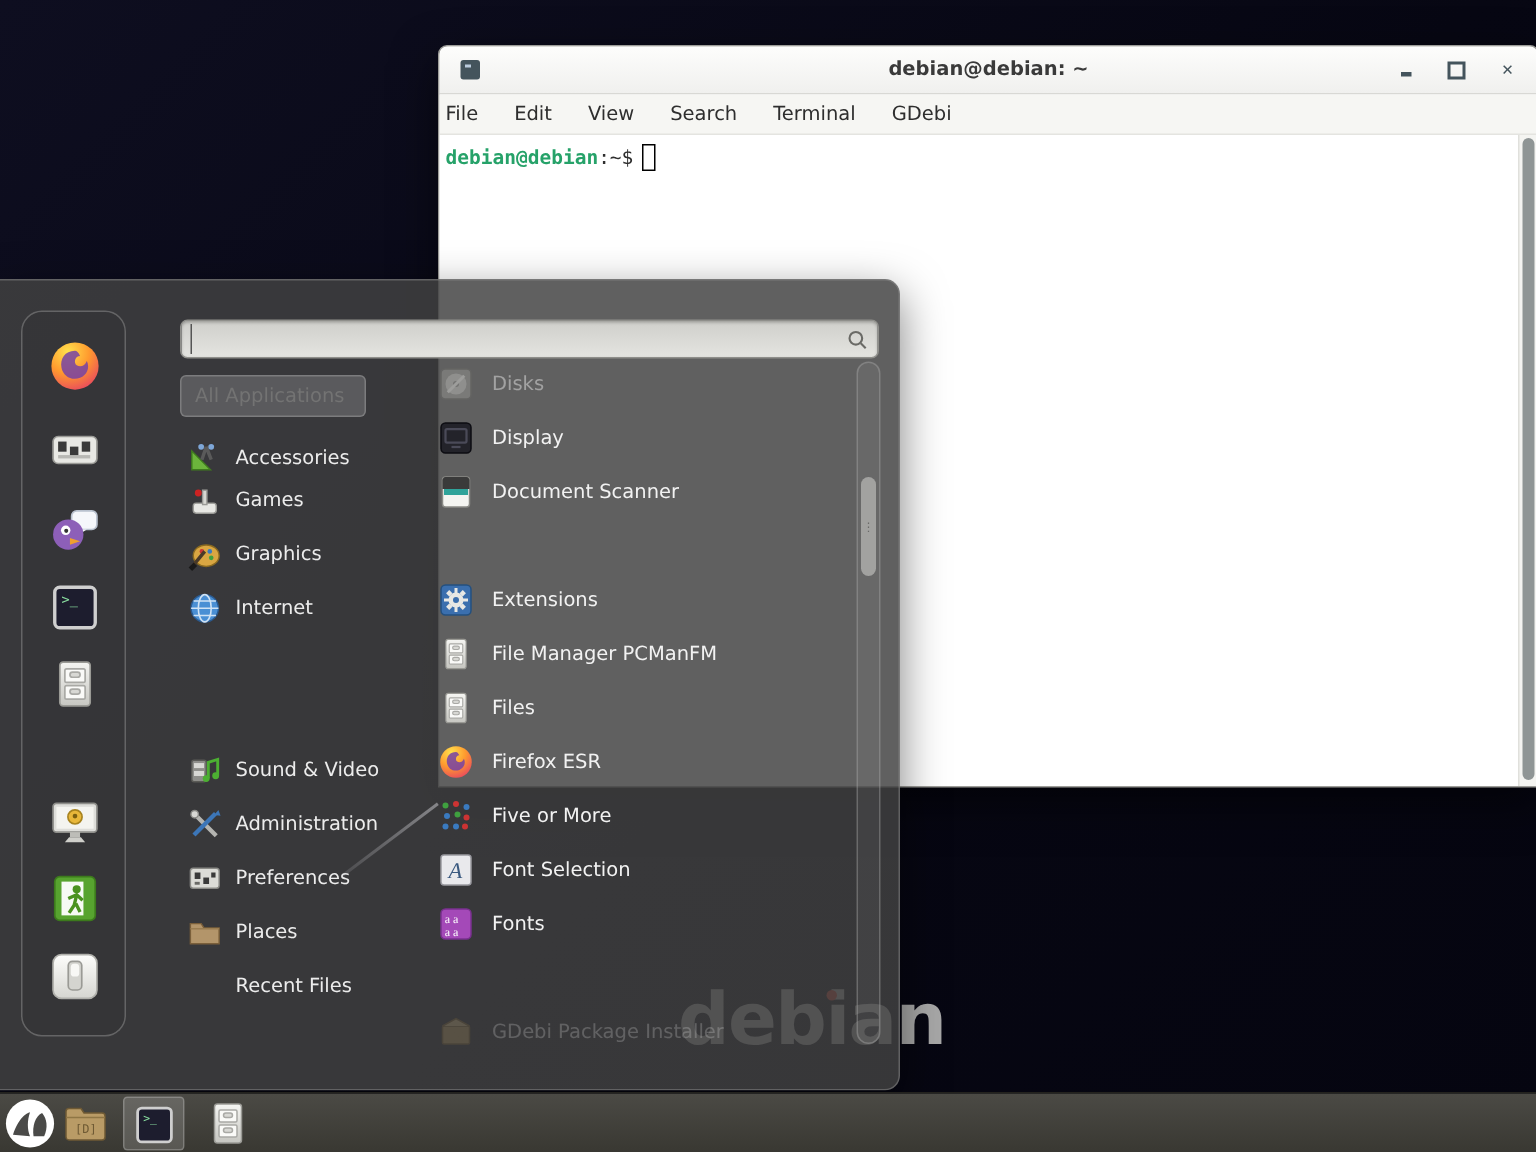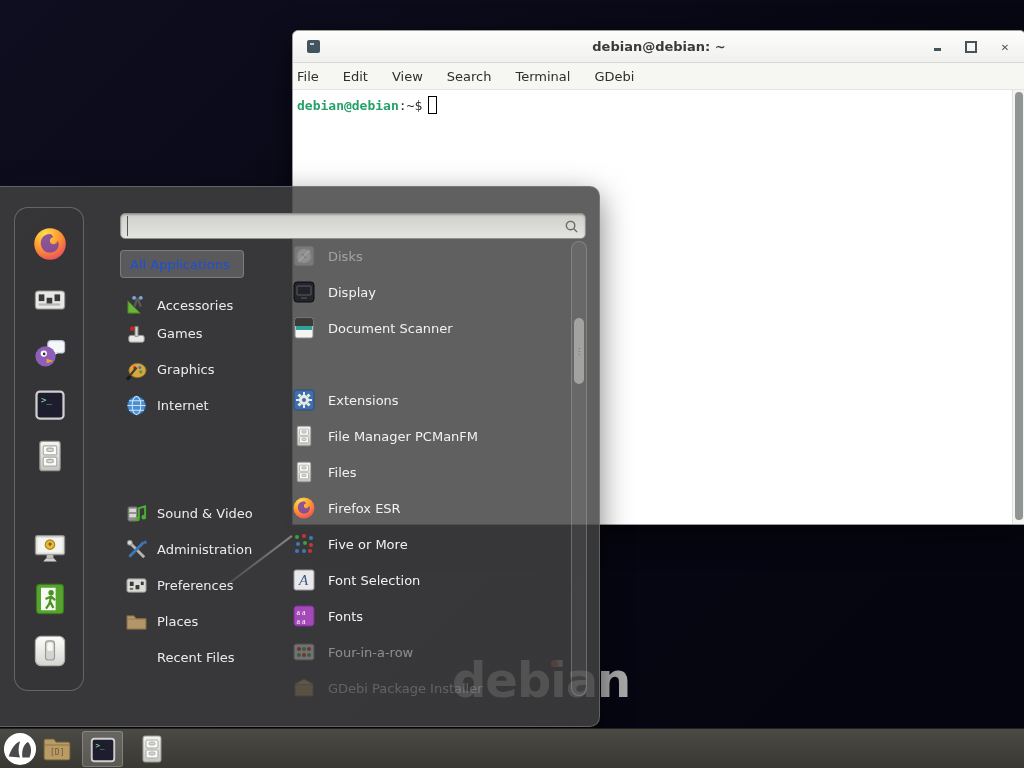--- a/index.html
+++ b/index.html
@@ -60,21 +60,21 @@
                 border-radius:5px; display:flex; align-items:center; padding:0 6px;
                 box-shadow:inset 0 1px 2px rgba(0,0,0,0.25); }
   .search-input { flex:1; border:none; background:transparent; outline:none; height:20px;
                   font-size:13px; font-family:"DejaVu Sans", sans-serif; color:#222;
                   border-left:1px solid #555; }
   .search-mag { width:15px; height:15px; }
 
   .all-apps-btn { position:absolute; left:120px; top:63px; width:124px; height:28px;
                   background:rgba(215,215,215,0.22); border:1px solid rgba(190,190,190,0.35);
                   border-radius:4px; display:flex; align-items:center; padding-left:9px;
-                  color:#1d4ed8; font-size:13px; cursor:pointer; }
+                  color:#737373; font-size:13px; cursor:pointer; }
 
   .cat-row { position:absolute; left:120px; width:152px; height:36px; display:flex;
              align-items:center; gap:9px; padding-left:5px; color:#ececec; font-size:13px;
              cursor:pointer; border-radius:4px; }
   .cat-row svg { width:23px; height:23px; flex:0 0 23px; }
   .cat-noicon { padding-left:37px;text-align:center; }
 
   .app-row { position:absolute; left:282px; width:288px; height:36px; display:flex;
              align-items:center; gap:12px; padding-left:10px; color:#f2f2f2; font-size:13px;
              cursor:pointer; border-radius:4px; }
@@ -411,32 +411,20 @@
     <span>Font Selection</span>
   </div>
   <div class="app-row" style="top:411px">
     <svg viewBox="0 0 24 24">
         <rect x="2" y="2" width="20" height="20" rx="3" fill="#a449b8" stroke="#7a3090"></rect>
         <text x="4.5" y="11" font-size="8" fill="#fff" font-family="serif">a a</text>
         <text x="4.5" y="20" font-size="8" fill="#fff" font-family="serif">a a</text>
       </svg>
     <span>Fonts</span>
   </div>
-  <div class="app-row dim" style="top:447px">
-    <svg viewBox="0 0 24 24">
-        <rect x="2" y="4" width="20" height="16" rx="2" fill="#b8b8b2" stroke="#6a6a64"></rect>
-        <circle cx="7" cy="9" r="2" fill="#b03030"></circle>
-        <circle cx="12" cy="9" r="2" fill="#3f8f3f"></circle>
-        <circle cx="17" cy="9" r="2" fill="#b03030"></circle>
-        <circle cx="7" cy="15" r="2" fill="#3f8f3f"></circle>
-        <circle cx="12" cy="15" r="2" fill="#b03030"></circle>
-        <circle cx="17" cy="15" r="2" fill="#3f8f3f"></circle>
-      </svg>
-    <span>Four-in-a-row</span>
-  </div>
   <div class="app-row faded" style="top:483px">
     <svg viewBox="0 0 24 24">
         <rect x="3" y="8" width="18" height="12" rx="1" fill="#c9a96a" stroke="#8a6f3a"></rect>
         <path d="M3 8 L12 3 L21 8" fill="#e0c58a" stroke="#8a6f3a"></path>
       </svg>
     <span>GDebi Package Installer</span>
   </div>
 
   <div class="apps-scroll-track">
     <div class="apps-scroll-thumb">⋮</div>

